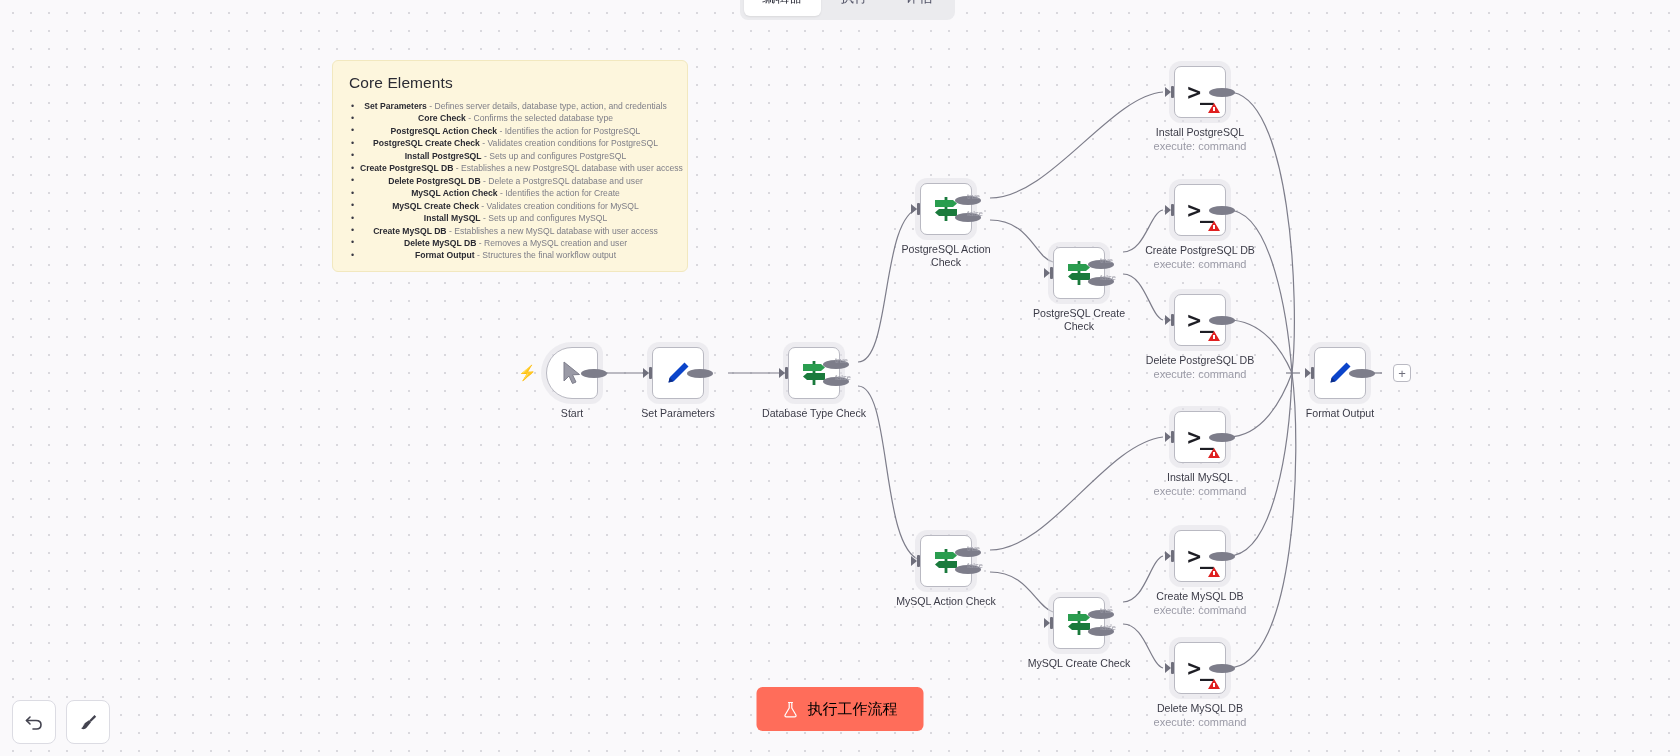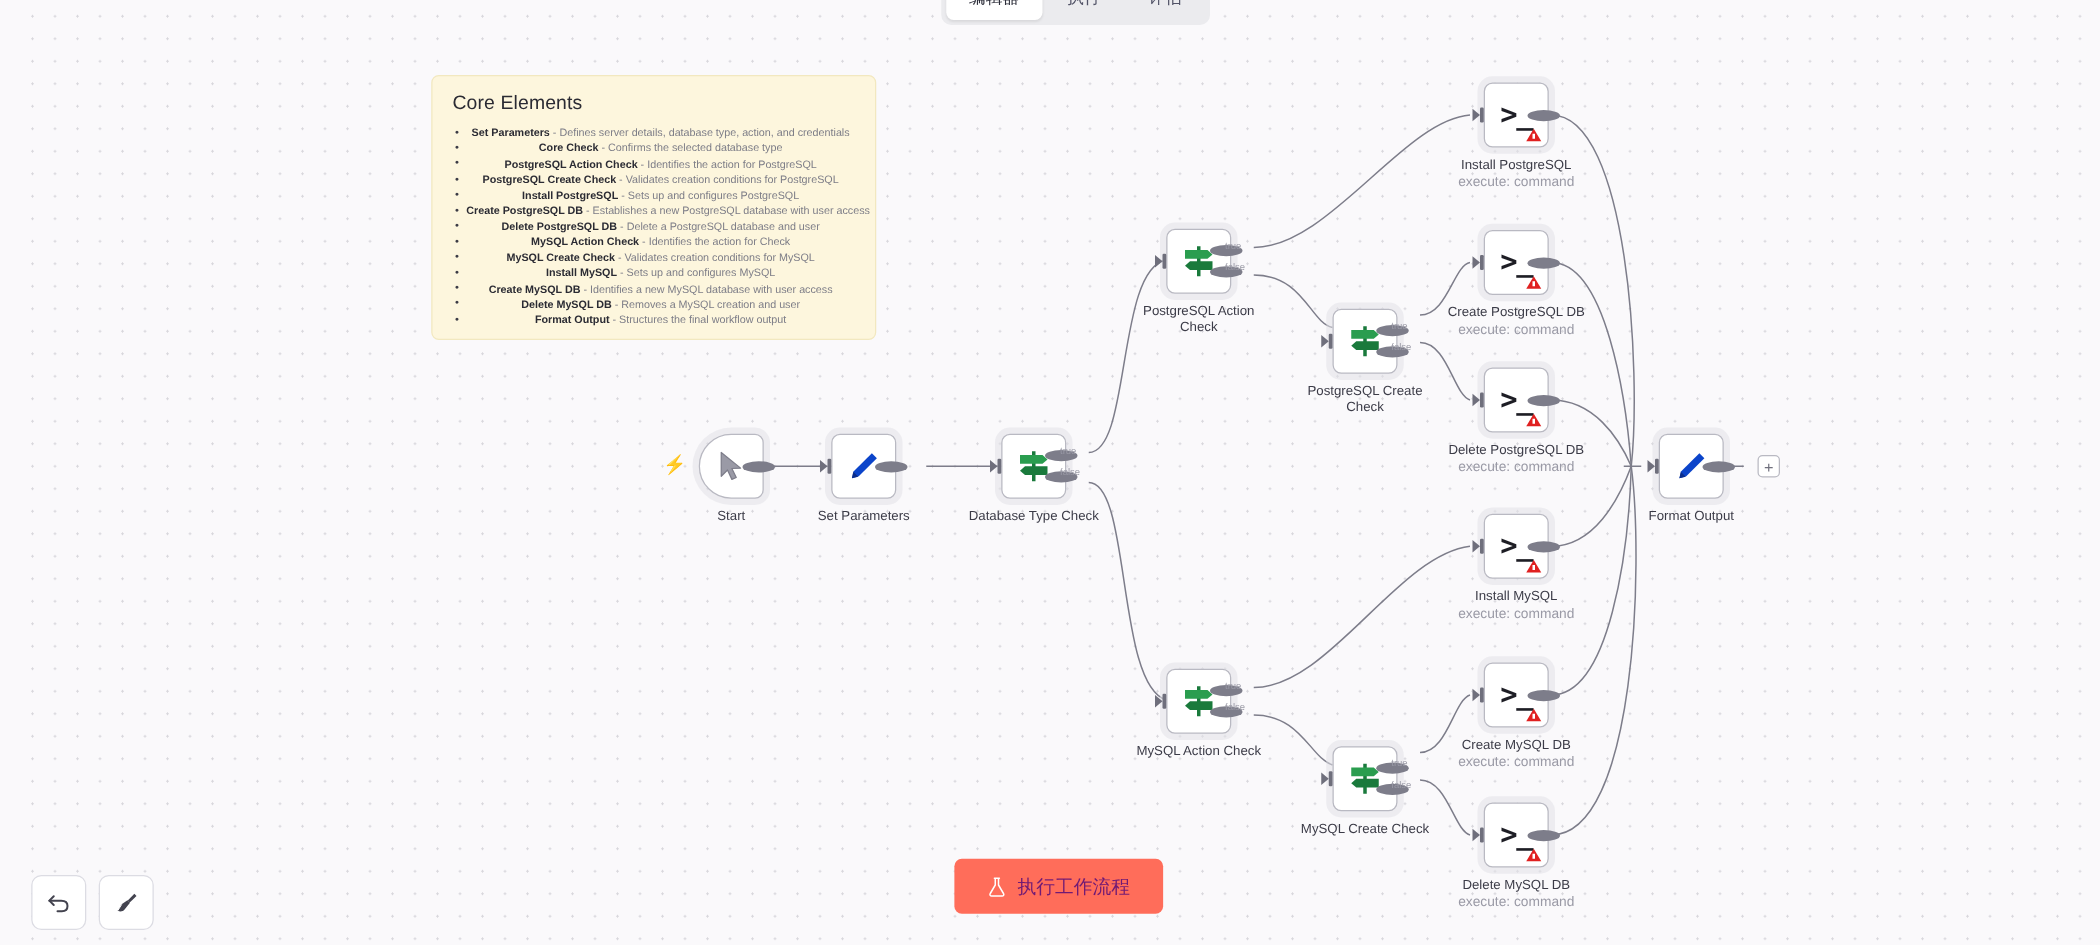--- a/index.html
+++ b/index.html
@@ -8,21 +8,20 @@
     overflow: hidden;
     font-family: "Liberation Sans", sans-serif;
     background: #faf9fb;
   }
   #canvas {
     position: absolute; inset: 0;
     background-color: #faf9fb;
     background-image: radial-gradient(circle, #d9d8dd 1px, transparent 1px);
     background-size: 18px 18px;
     background-position: 4px 4px;
-    margin-left: 13px;
   }
   #edges { position: absolute; left: 0; top: 0; width: 1680px; height: 756px; pointer-events: none; }
 
   
   .tabbar {
     position: absolute; left: 740px; top: -24px;
     height: 44px;
     background: #ebebee;
     border-radius: 8px;
     padding: 4px;
@@ -131,21 +130,21 @@
   .ctrl {
     width: 44px; height: 44px; background: #fff; border: 1px solid #dcdce3; border-radius: 8px;
     display: flex; align-items: center; justify-content: center;
     font-size: 19px; color: #43434f;
   }
 
   
   .exec {
     position: absolute; left: 50%; bottom: 25px; transform: translateX(-50%);
     height: 44px; padding: 0 26px;
-    background: #ff6d5a; color: #701a75; border: none; border-radius: 6px;
+    background: #ff6d5a; color: #000000; border: none; border-radius: 6px;
     display: flex; align-items: center; gap: 9px;
     font-size: 15px; z-index: 30; cursor: pointer;
   }
   .exec .flask { font-size: 15px; }
 </style>
 </head>
 <body>
 
 <div id="canvas">
 
@@ -202,24 +201,24 @@
   <div class="sticky">
     <div class="sticky-title">Core Elements</div>
     <ul>
       <li><b>Set Parameters</b> <span>- Defines server details, database type, action, and credentials</span></li>
       <li><b>Core Check</b> <span>- Confirms the selected database type</span></li>
       <li><b>PostgreSQL Action Check</b> <span>- Identifies the action for PostgreSQL</span></li>
       <li><b>PostgreSQL Create Check</b> <span>- Validates creation conditions for PostgreSQL</span></li>
       <li><b>Install PostgreSQL</b> <span>- Sets up and configures PostgreSQL</span></li>
       <li><b>Create PostgreSQL DB</b> <span>- Establishes a new PostgreSQL database with user access</span></li>
       <li><b>Delete PostgreSQL DB</b> <span>- Delete a PostgreSQL database and user</span></li>
-      <li><b>MySQL Action Check</b> <span>- Identifies the action for Check</span></li>
+      <li><b>MySQL Action Check</b> <span>- Identifies the action for Create</span></li>
       <li><b>MySQL Create Check</b> <span>- Validates creation conditions for MySQL</span></li>
       <li><b>Install MySQL</b> <span>- Sets up and configures MySQL</span></li>
-      <li><b>Create MySQL DB</b> <span>- Identifies a new MySQL database with user access</span></li>
+      <li><b>Create MySQL DB</b> <span>- Establishes a new MySQL database with user access</span></li>
       <li><b>Delete MySQL DB</b> <span>- Removes a MySQL creation and user</span></li>
       <li><b>Format Output</b> <span>- Structures the final workflow output</span></li>
     </ul>
   </div>
 
   <div class="node start" style="left:546px; top:347px;">
     <div class="bolt">⚡</div>
     <div class="box">
       <svg width="22" height="24" viewBox="0 0 22 24">
         <path d="M3 1 L3 20 L8 15 L11.5 22.5 L15 21 L11.5 13.8 L18.5 13.5 Z" fill="#9a9aa6" stroke="#7d7d8a" stroke-width="1" stroke-linejoin="round"></path>

